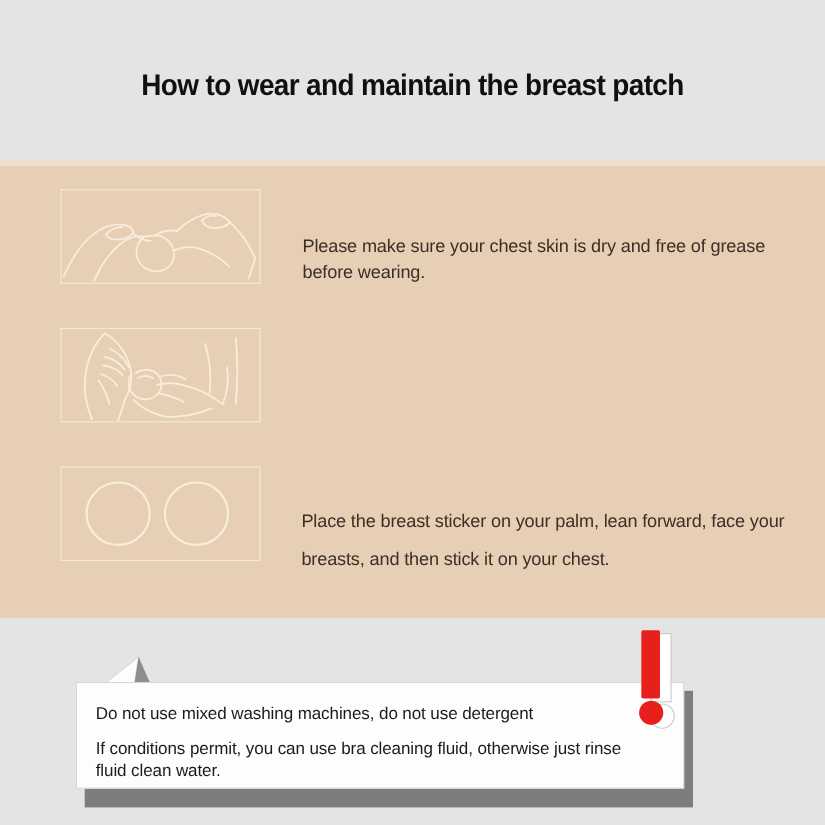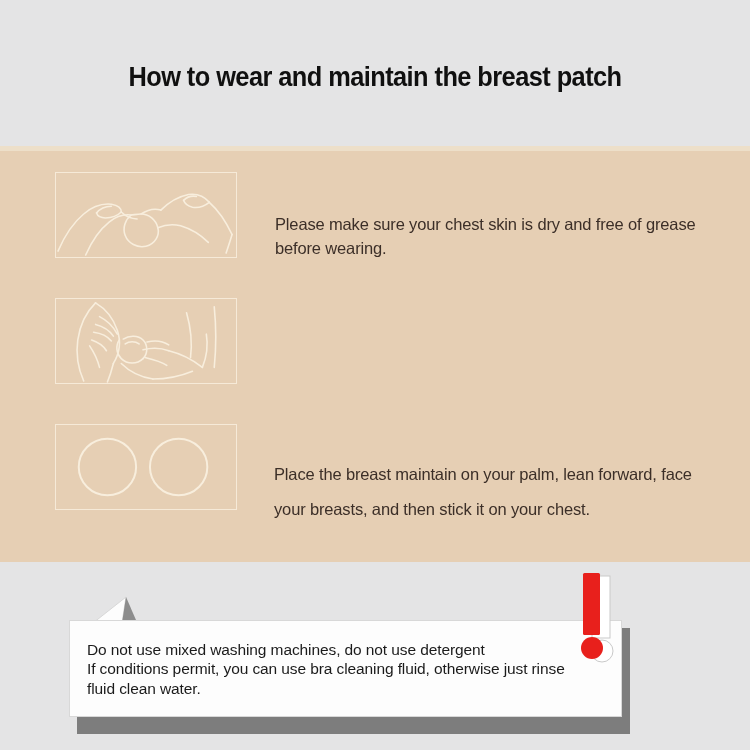--- a/index.html
+++ b/index.html
@@ -162,21 +162,21 @@
     position: absolute;
     left: 86px;
     top: 639px;
     width: 500px;
     color: #1b1b1b;
     font-family: "Liberation Sans", sans-serif;
     font-size: 15.5px;
     font-weight: 400;
     letter-spacing: -0.1px;
   }
-  .warn-line-1 { line-height: 19px; margin-bottom: 0; }
+  .warn-line-1 { line-height: 19px; margin-bottom: 12px; }
   .warn-line-2 { line-height: 20px; }
 
   
   .excl {
     position: absolute;
     left: 572px;
     top: 572px;
     width: 52px;
     height: 92px;
   }
@@ -244,21 +244,21 @@
           <path d="M66 66 C74 74 86 80 98 82"></path>
 
           <path d="M114 53 C126 56 138 62 148 70"></path>
           <path d="M98 82 C112 82 126 79 138 74"></path>
 
           <path d="M132 14 C136 28 138 44 136 60"></path>
           <path d="M148 70 C152 60 154 48 152 36"></path>
           <path d="M160 8 C162 28 162 50 160 70"></path>
         </svg>
       </div>
-      <div class="step-text t2">Place the breast maintain on your palm, lean forward, face your breasts, and then stick it on your chest.</div>
+      <div class="step-text t2">Place the breast sticker on your palm, lean forward, face your breasts, and then stick it on your chest.</div>
     </div>
 
     <div class="step-row r3">
       <div class="illo">
         <svg viewBox="0 0 182 86" preserveAspectRatio="none" fill="none" stroke="#f8eedd" stroke-width="2" stroke-linecap="round" stroke-linejoin="round">
           <circle cx="52" cy="43" r="29"></circle>
           <circle cx="124" cy="43" r="29"></circle>
         </svg>
       </div>
       <div class="step-text t3">

